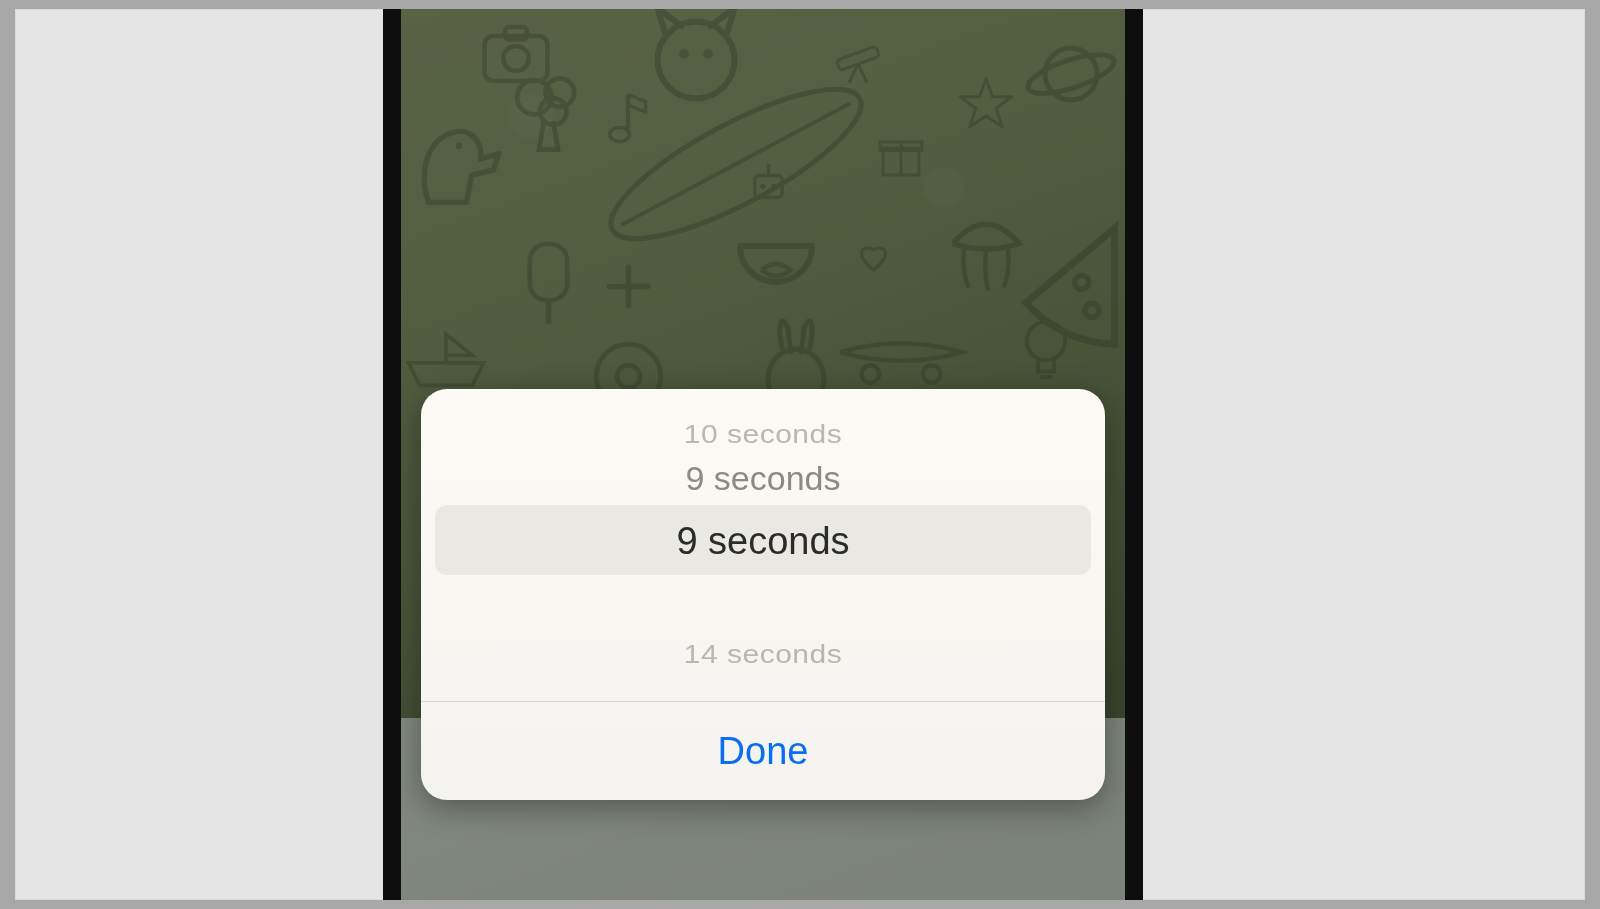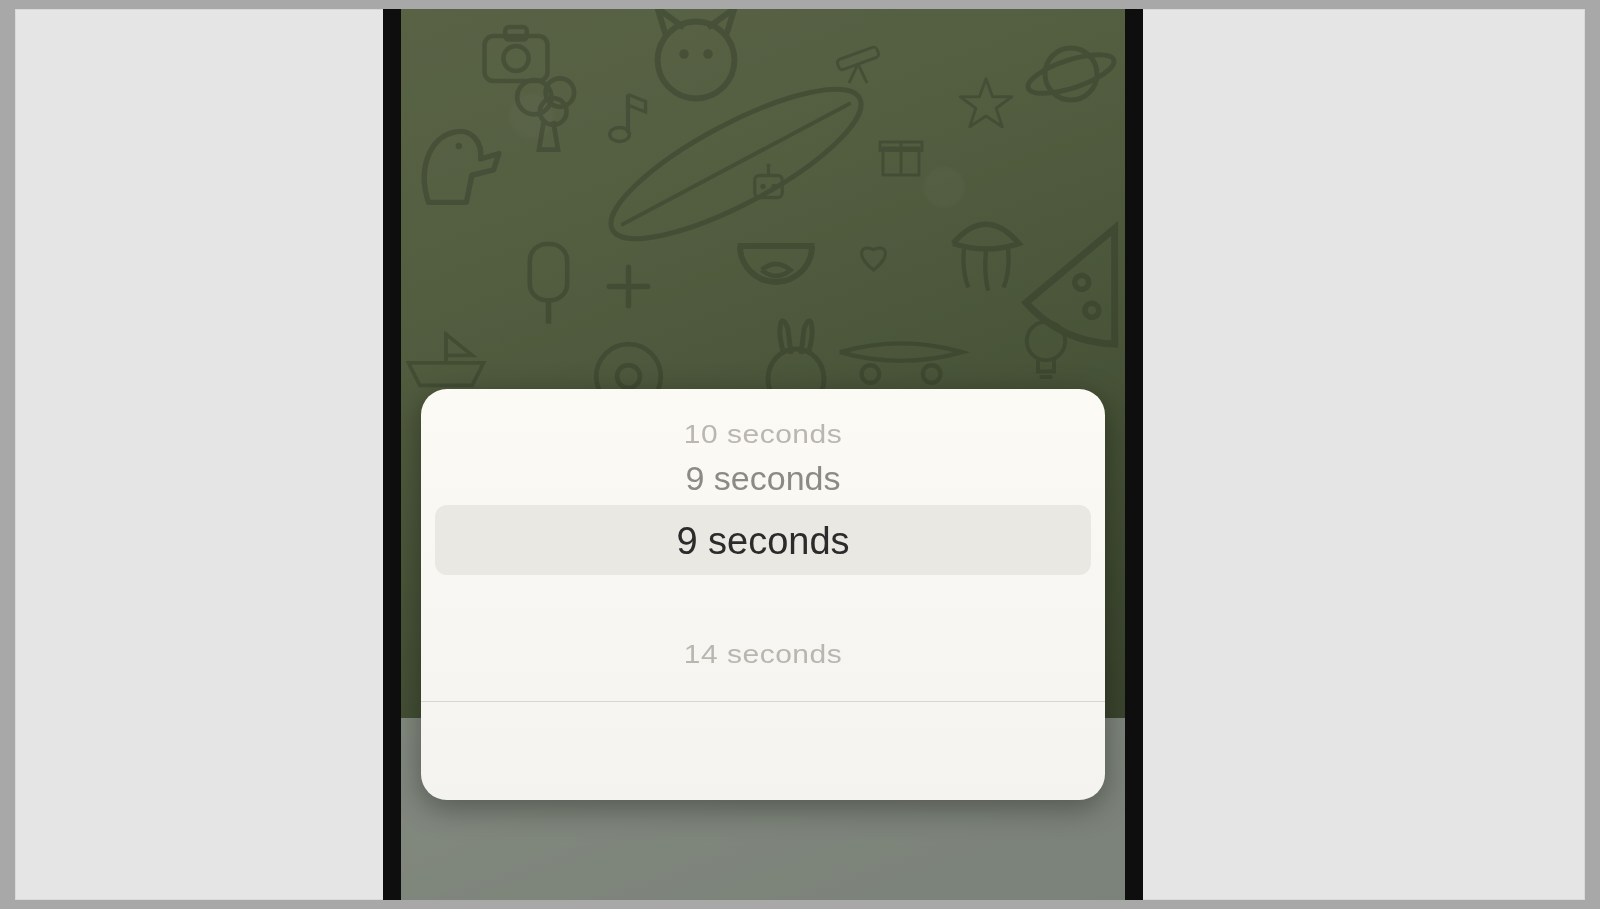--- a/index.html
+++ b/index.html
@@ -272,18 +272,19 @@
 
         <div class="sheet">
           <div class="picker">
             <div class="sel-band"></div>
             <div class="row far" style="top:30px">10 seconds</div>
             <div class="row near" style="top:72px">9 seconds</div>
             <div class="row sel" style="top:133px">9 seconds</div>
             <div class="row far" style="top:250px">14 seconds</div>
           </div>
           <div class="divider"></div>
+          <div class="done">Done</div>
         </div>
 
       </div>
     </div>
   </div>
 </div>
 
 </body></html>

